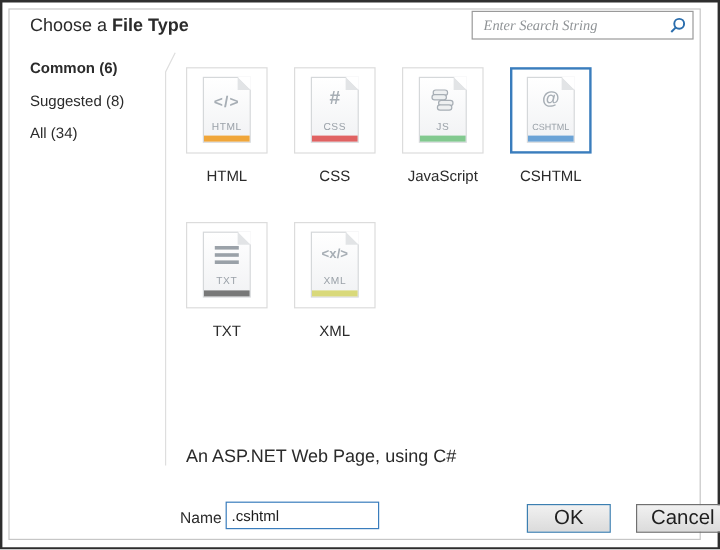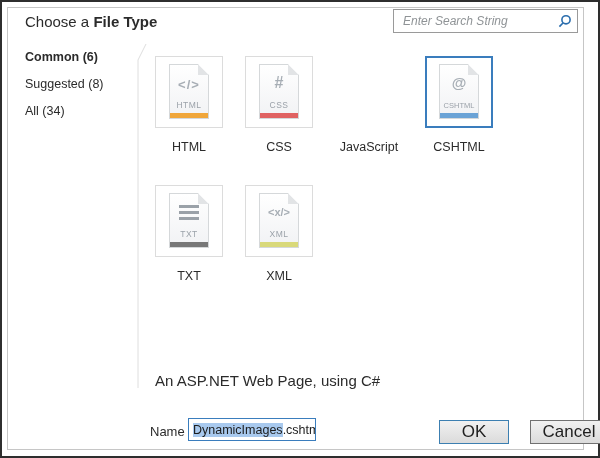--- a/index.html
+++ b/index.html
@@ -15,21 +15,21 @@
     border:1px solid #c6c6c6; background:#ffffff;
   }
   .title { position:absolute; left:25px; top:13px; font-size:15px; color:#2b2b2b; }
   .title b { font-weight:700; }
 
   .searchbox {
     position:absolute; left:393px; top:9px; width:185px; height:24px;
     border:1px solid #9a9a9a; background:#fff; display:flex; align-items:center; padding:0 4px 0 7px;
   }
   .searchbox input {
-    flex:1; border:none; outline:none; font-family:Liberation Sans, sans-serif;
+    flex:1; border:none; outline:none; font-family:Liberation Serif, serif;
     font-size:12px; color:#be185d; background:transparent; min-width:0;
   }
   .searchbox input::placeholder { font-style:italic; color:#8f9396; }
 
   .side-item { position:absolute; left:25px; font-size:12.5px; color:#2b2b2b; cursor:default; }
   .side-item.sel { font-weight:700; }
 
   .divider-svg { position:absolute; left:130px; top:40px; }
 
   .tile {
@@ -120,20 +120,38 @@
     <div class="doc">
       <div class="fold-flap"></div>
       <div class="fold-cut"></div>
       <div class="sym big">#</div>
       <div class="ictext">CSS</div>
       <div class="bar" style="background: rgb(224, 98, 98);"></div>
     </div>
   </div>
   <div class="tile-label" style="left:244px; top:140px">CSS</div>
 
+  <div class="tile" style="left:335px; top:56px">
+    <div class="doc">
+      <div class="fold-flap"></div>
+      <div class="fold-cut"></div>
+      <div class="sym-art">
+        <svg width="24" height="20" viewBox="0 0 24 20">
+          <g fill="#eef0f1" stroke="#a7aeb5" stroke-width="1">
+            <rect x="4" y="1" width="12" height="4.4" rx="2.2"></rect>
+            <rect x="3" y="4.8" width="12" height="4.4" rx="2.2"></rect>
+            <rect x="8.5" y="9.6" width="12" height="4.4" rx="2.2"></rect>
+            <rect x="7.5" y="13.4" width="12" height="4.4" rx="2.2"></rect>
+          </g>
+        </svg>
+      </div>
+      <div class="ictext">JS</div>
+      <div class="bar" style="background: rgb(130, 201, 143);"></div>
+    </div>
+  </div>
   <div class="tile-label" style="left:334px; top:140px">JavaScript</div>
 
   <div class="tile selected" style="left:425px; top:56px">
     <div class="doc">
       <div class="fold-flap"></div>
       <div class="fold-cut"></div>
       <div class="sym at">@</div>
       <div class="ictext small">CSHTML</div>
       <div class="bar" style="background: rgb(107, 163, 214);"></div>
     </div>
@@ -163,19 +181,18 @@
       <div class="ictext">XML</div>
       <div class="bar" style="background: rgb(217, 217, 122);"></div>
     </div>
   </div>
   <div class="tile-label" style="left:244px; top:269px">XML</div>
 
   <div class="description">An ASP.NET Web Page, using C#</div>
 
   <div class="name-label">Name</div>
   <div class="name-input">
-    <span class="sel">DynamicImages</span>
       <span>.cshtml</span>
   </div>
 
   <div class="btn btn-ok">OK</div>
   <div class="btn btn-cancel">Cancel</div>
 </div>
 
 </body></html>

